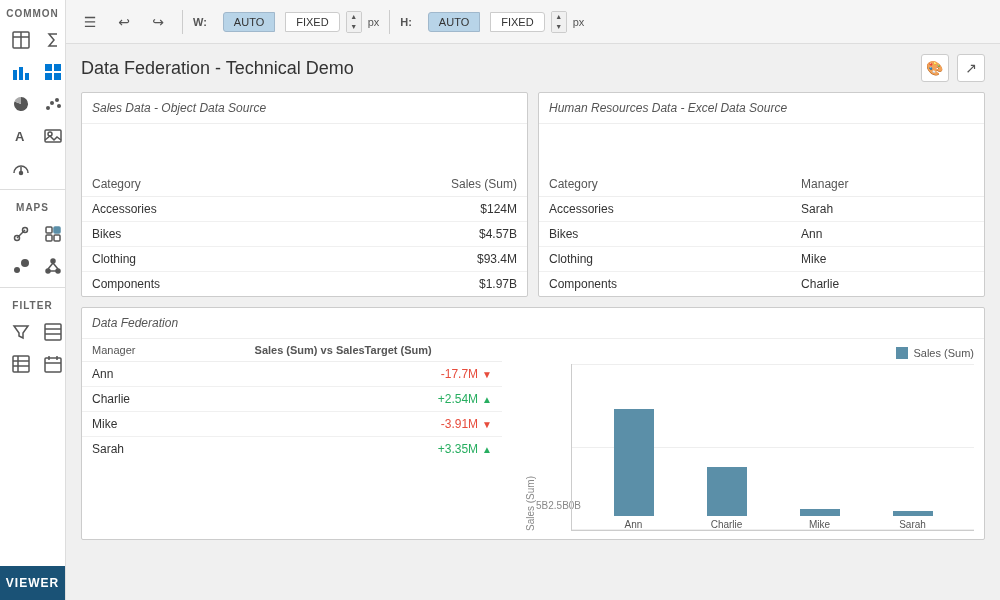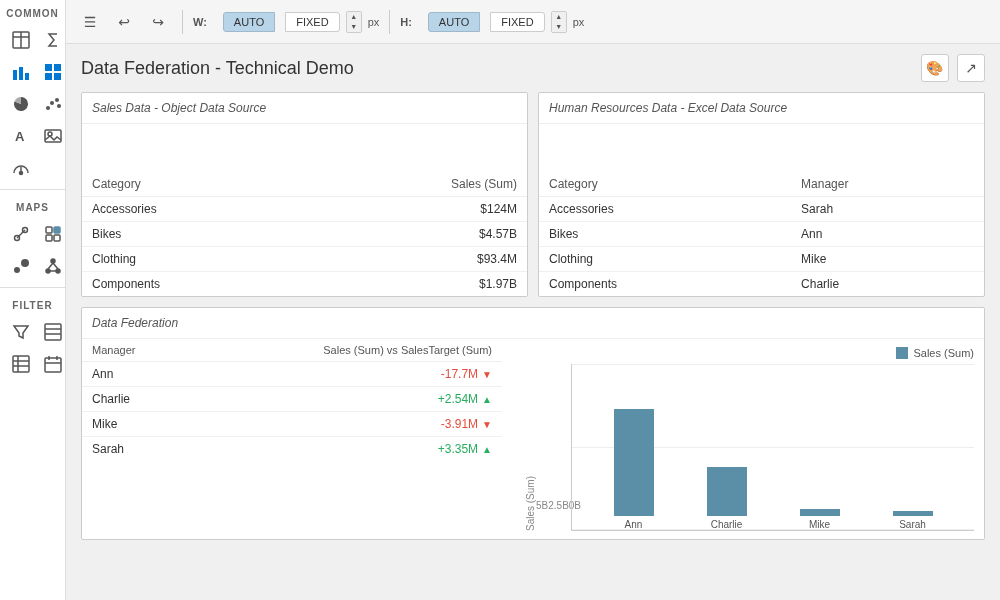--- a/index.html
+++ b/index.html
@@ -426,20 +426,21 @@
     <div class="sidebar-icon">
       <svg width="18" height="18" viewBox="0 0 18 18" fill="none" stroke="#555" stroke-width="1.5">
         <rect x="1" y="3" width="16" height="14" rx="1"></rect>
         <line x1="1" y1="8" x2="17" y2="8"></line>
         <line x1="5" y1="1" x2="5" y2="5"></line>
         <line x1="13" y1="1" x2="13" y2="5"></line>
       </svg>
     </div>
   </div>
 
+  <div class="sidebar-bottom">VIEWER</div>
 </div>
 
 <div id="main">
 
   <div id="toolbar">
     <button class="toolbar-btn">☰</button>
     <button class="toolbar-btn">↩</button>
     <button class="toolbar-btn">↪</button>
     <div class="toolbar-sep"></div>
     <span class="toolbar-label">W:</span>
@@ -540,21 +541,21 @@
 
     <div class="panel">
       <div class="panel-title">Data Federation</div>
       <div class="bottom-row">
 
         <div class="fed-panel">
           <table class="fed-table">
             <thead>
               <tr>
                 <th>Manager</th>
-                <th style="text-align:right;">Sales (Sum) vs SalesTarget (Sum)</th>
+                <th style="text-align:center;font-weight:bold;">Sales (Sum) vs SalesTarget (Sum)</th>
               </tr>
             </thead>
             <tbody id="fed-tbody">
                 <tr>
                   <td>Ann</td>
                   <td class="value-cell"><span class="value-negative">-17.7M</span><span class="indicator-down">▼</span></td>
                 </tr>
                 <tr>
                   <td>Charlie</td>
                   <td class="value-cell"><span class="value-positive">+2.54M</span><span class="indicator-up">▲</span></td>

